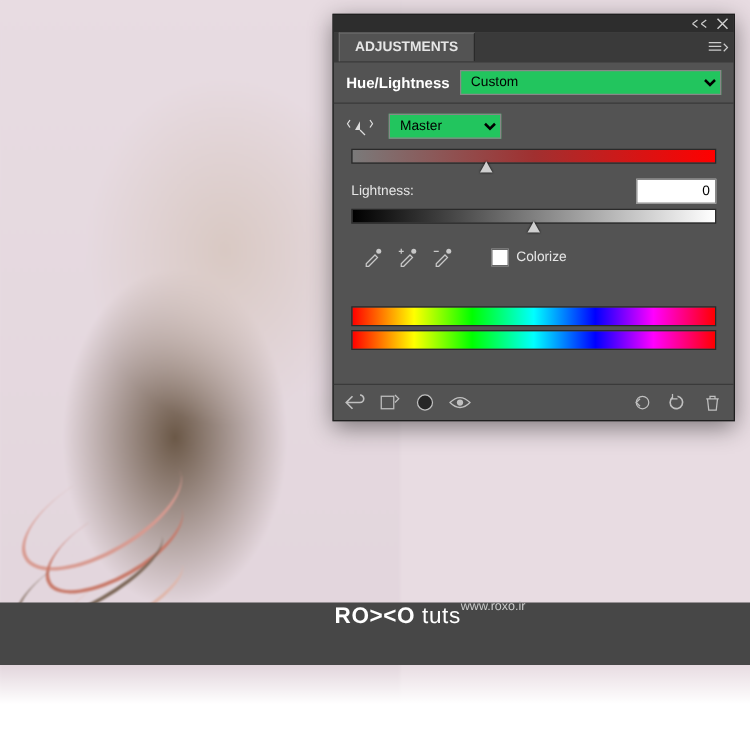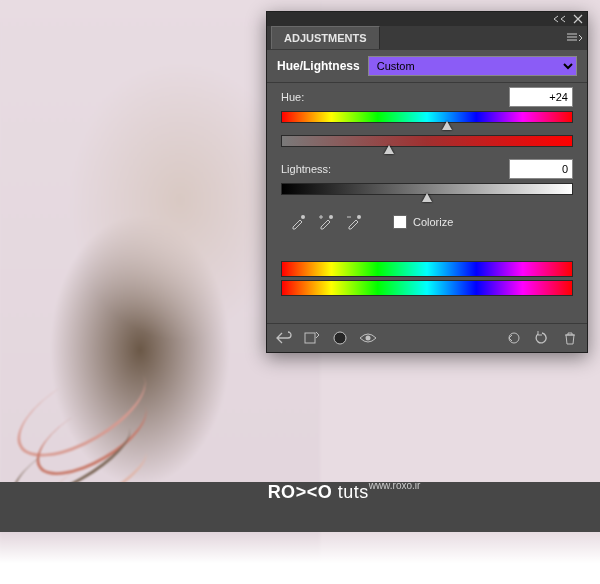--- a/index.html
+++ b/index.html
@@ -99,21 +99,21 @@
 
   .row {
     display: flex; align-items: center;
     padding: 6px 10px;
     gap: 8px;
   }
   .row.top { border-bottom: 1px solid #3a3a3a; }
   .label-strong { font-weight: bold; font-size: 12px; color: #fff; }
 
   select, .select-like {
-    background: #8b5cf6;
+    background: #22c55e;
     border: 1px solid #888;
     color: #000;
     font-size: 11px;
     font-family: inherit;
     height: 20px;
     padding: 0 4px;
   }
   .preset { flex: 1; }
 
   .channel-row {
@@ -241,31 +241,33 @@
     </span>
   </div>
 
   <div class="row top">
     <span class="label-strong">Hue/Lightness</span>
     <select class="preset">
       <option>Custom</option>
     </select>
   </div>
 
-
-  <div class="slider-block">
-    <div class="slider-label-row">
-      <span class="slider-label">Hue:</span>
-      <input class="num-input" value="+24" style="">
-    </div>
-    <div class="slider-track">
-      <div class="track-hue"></div>
-      <div class="thumb" style="left: 57%;"></div>
-    </div>
-  </div>
+  <div class="channel-row">
+    <span class="scrubby-icon">
+      <svg width="22" height="18" viewBox="0 0 22 18">
+        <path d="M3 4 L1 7 L3 10 M19 4 L21 7 L19 10" stroke="#ddd" stroke-width="1" fill="none"></path>
+        <path d="M7 12 L11 5 L11 12 Z" fill="#ddd"></path>
+        <path d="M11 12 L15 16" stroke="#ddd" stroke-width="1"></path>
+      </svg>
+    </span>
+    <select class="channel-select">
+      <option>Master</option>
+    </select>
+  </div>
+
 
   <div class="slider-block">
     <div class="slider-track">
       <div class="track-sat"></div>
       <div class="thumb" style="left: 37%;"></div>
     </div>
   </div>
 
   <div class="slider-block">
     <div class="slider-label-row">

